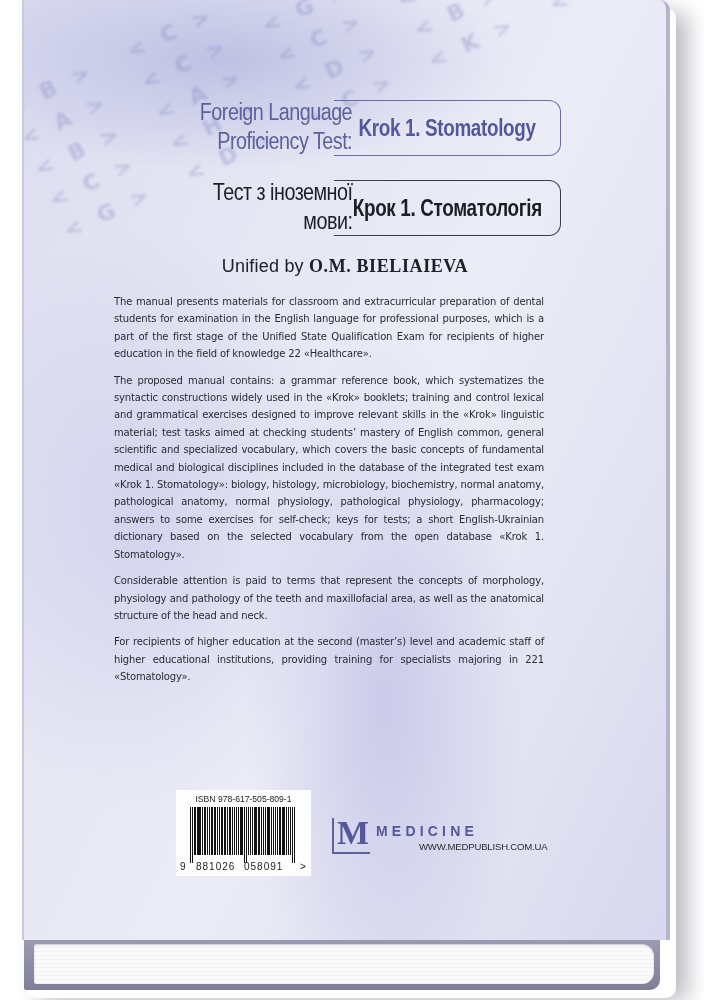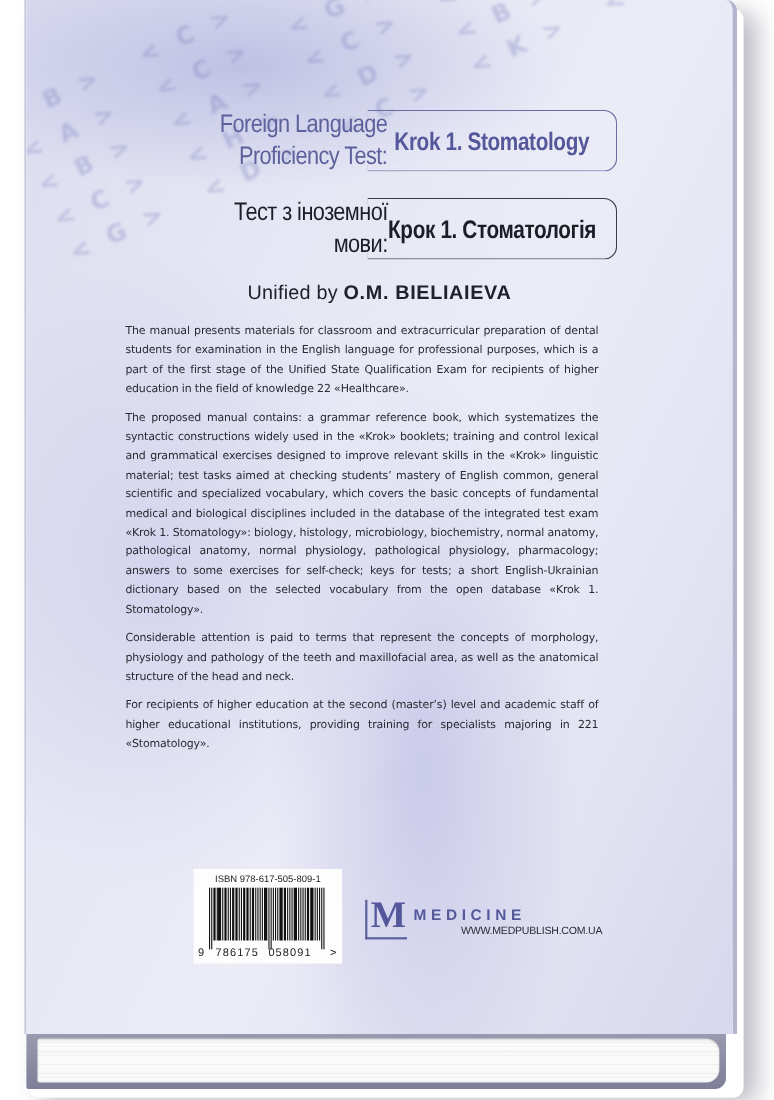--- a/index.html
+++ b/index.html
@@ -56,21 +56,21 @@
       letter-spacing: -0.4px;
       transform: scaleX(0.82);
     }
     .row.en .box span { color: #54589a; }
     .row.uk .box span { color: #1d1d26; }
     .row.uk { top: 0px; }
     .editor {
       position: absolute; left: 0; top: 256px; width: 642px; text-align: center;
       font-size: 18px; color: #202028; letter-spacing: 0.2px;
     }
-    .editor b { font-weight: bold; letter-spacing: 0.6px; }
+    .editor b { font-weight: bold; letter-spacing: 0.6px; font-family: Liberation Serif, serif; }
     .body-text {
       position: absolute; left: 90px; top: 293px; width: 430px;
       font-family: "DejaVu Sans", sans-serif; font-size: 10px; line-height: 17.4px;
       color: #2a2a33; text-align: justify; letter-spacing: -0.15px;
     }
     .body-text p { margin: 0 0 9px 0; }
     .barcode {
       position: absolute; left: 152px; top: 790px; width: 135px; height: 86px;
       background: #fdfdfd;
     }
@@ -190,21 +190,21 @@
         <i style="width:2px"></i>
         <i style="width:3px"></i>
         <i style="width:1px"></i>
         <i style="width:2px"></i>
         <i style="width:1px"></i>
         <i class="g" style="width:1px"></i>
         <i class="g" style="width:1px"></i>
     </div>
     <div class="digits">
       <span style="left:4px">9</span>
-      <span style="left:20px; letter-spacing:1px">786175</span>
+      <span style="left:20px; letter-spacing:1px">881026</span>
       <span style="left:68px; letter-spacing:1px">058091</span>
       <span style="left:124px">&gt;</span>
     </div>
   </div>
 
   <div class="publisher">
     <div class="logo-m">
       <span>M</span>
     </div>
     <div class="pub-text">

